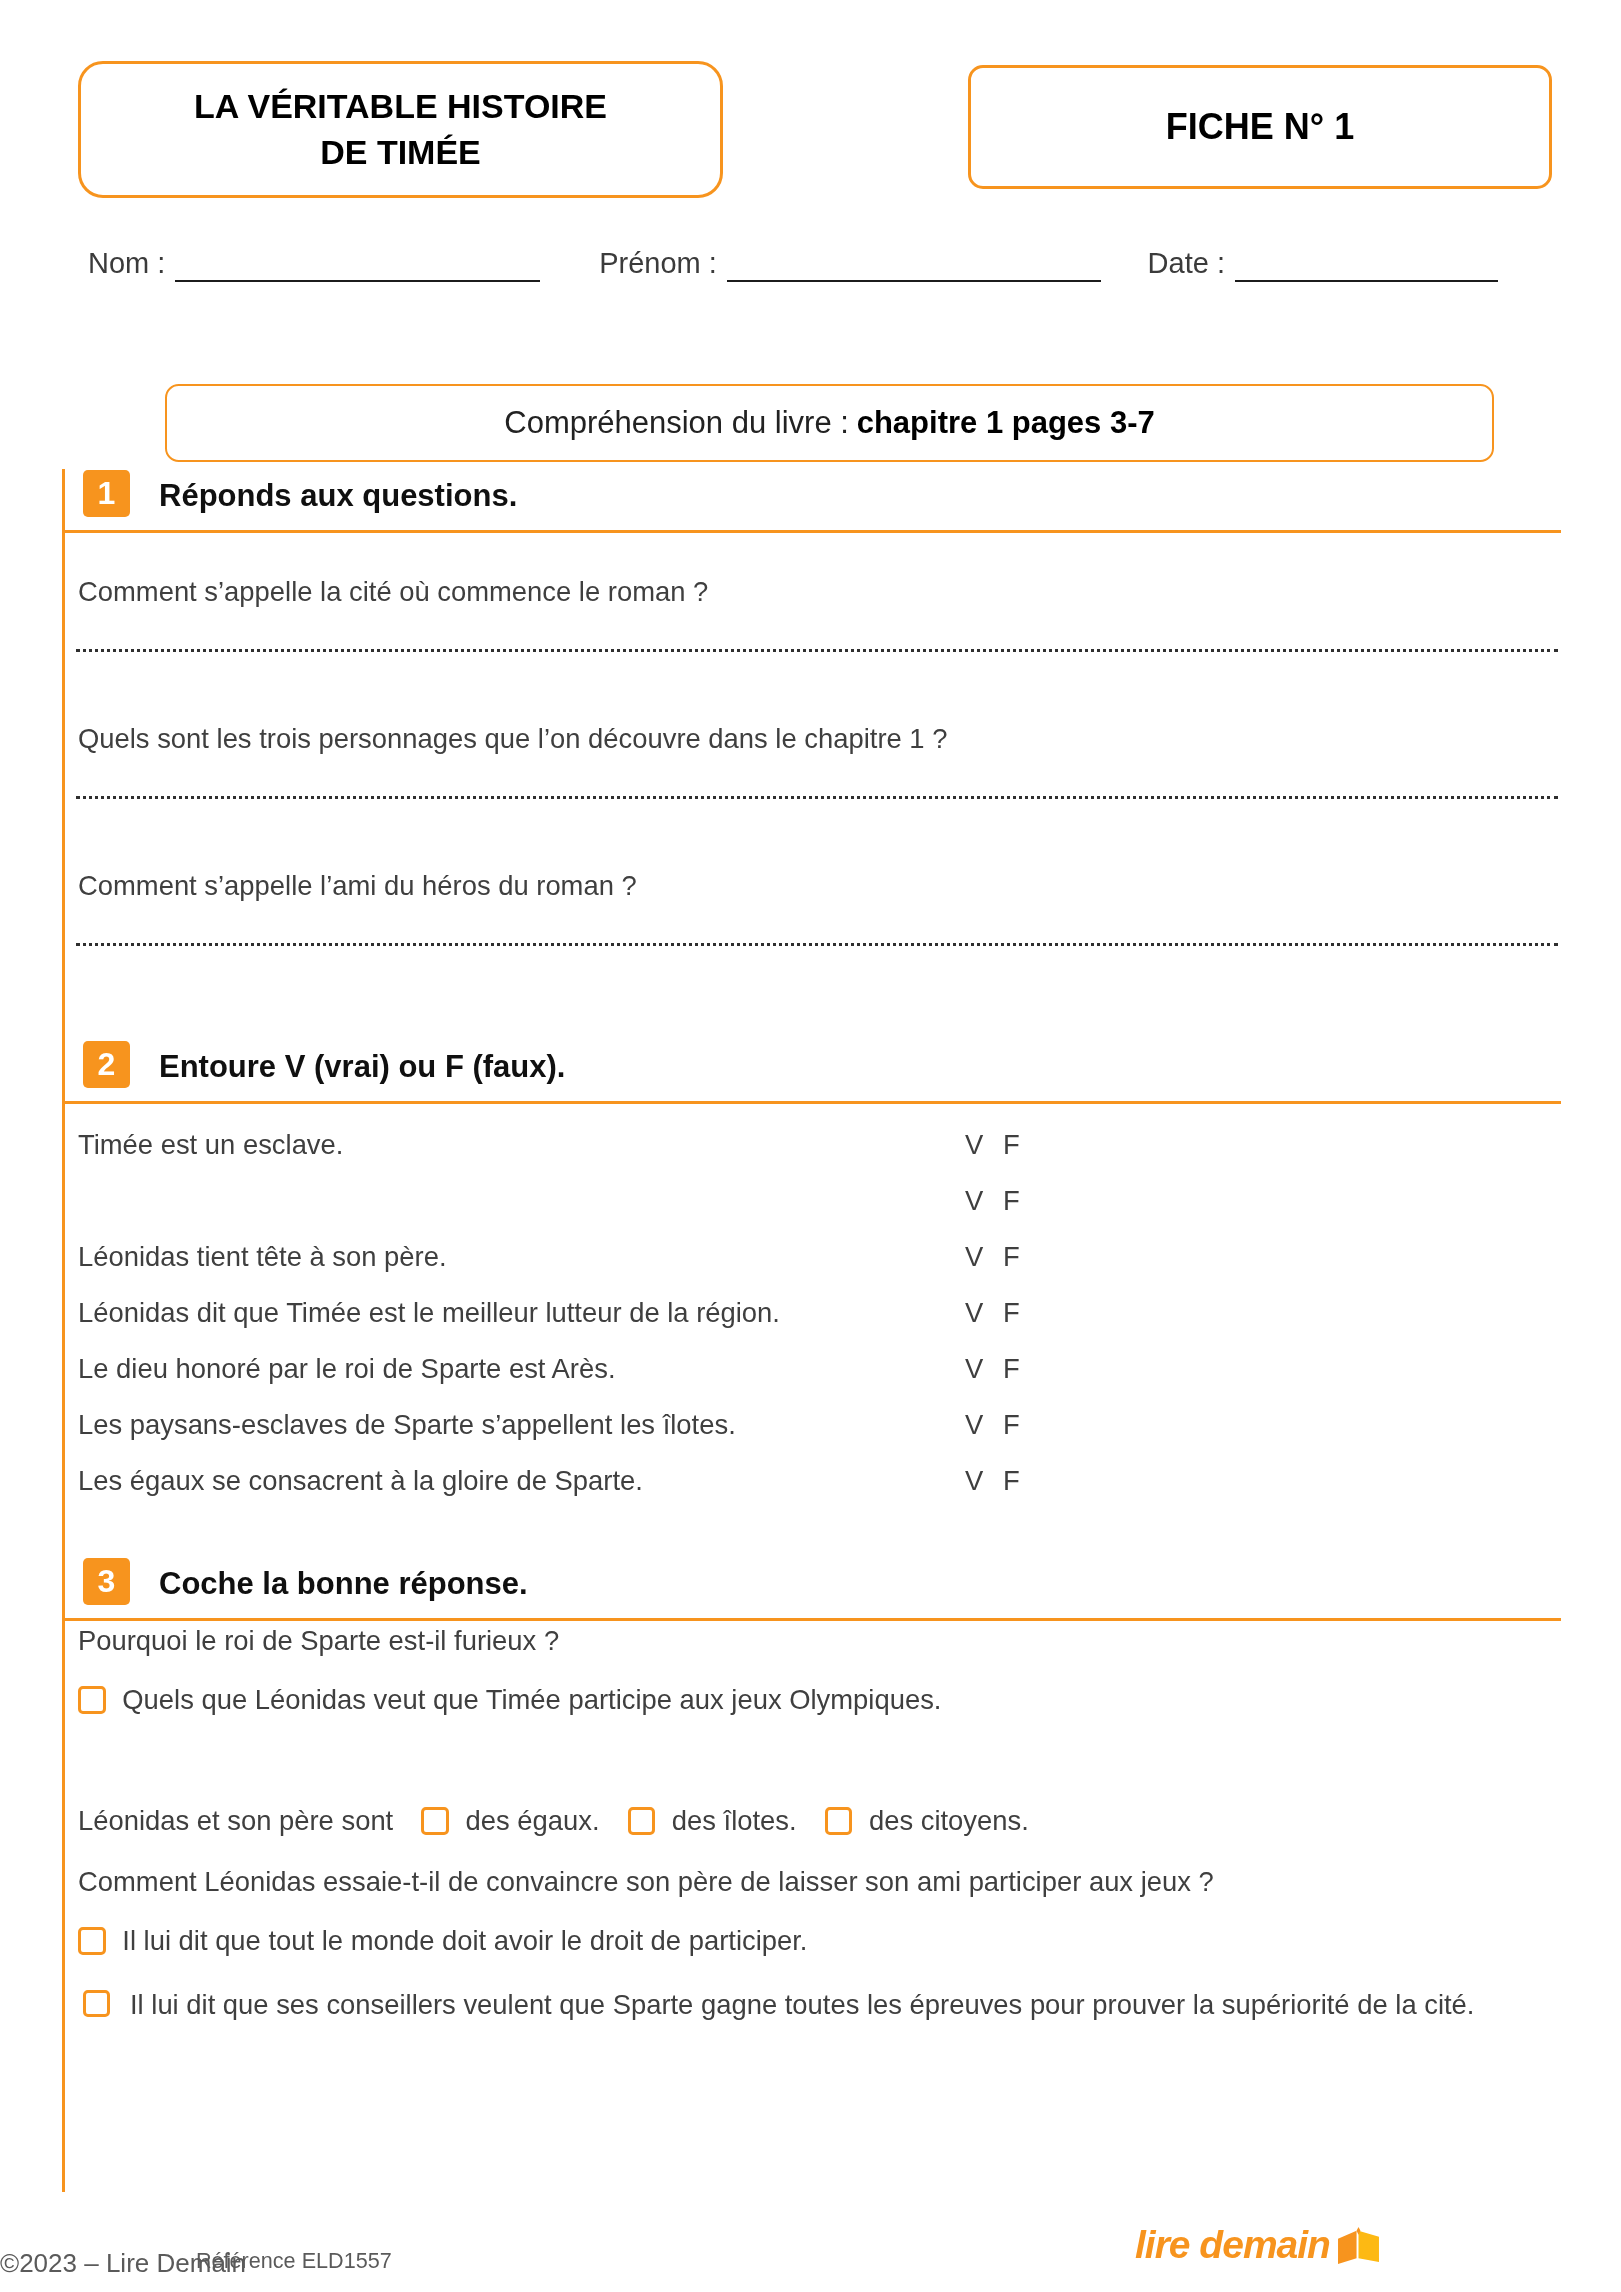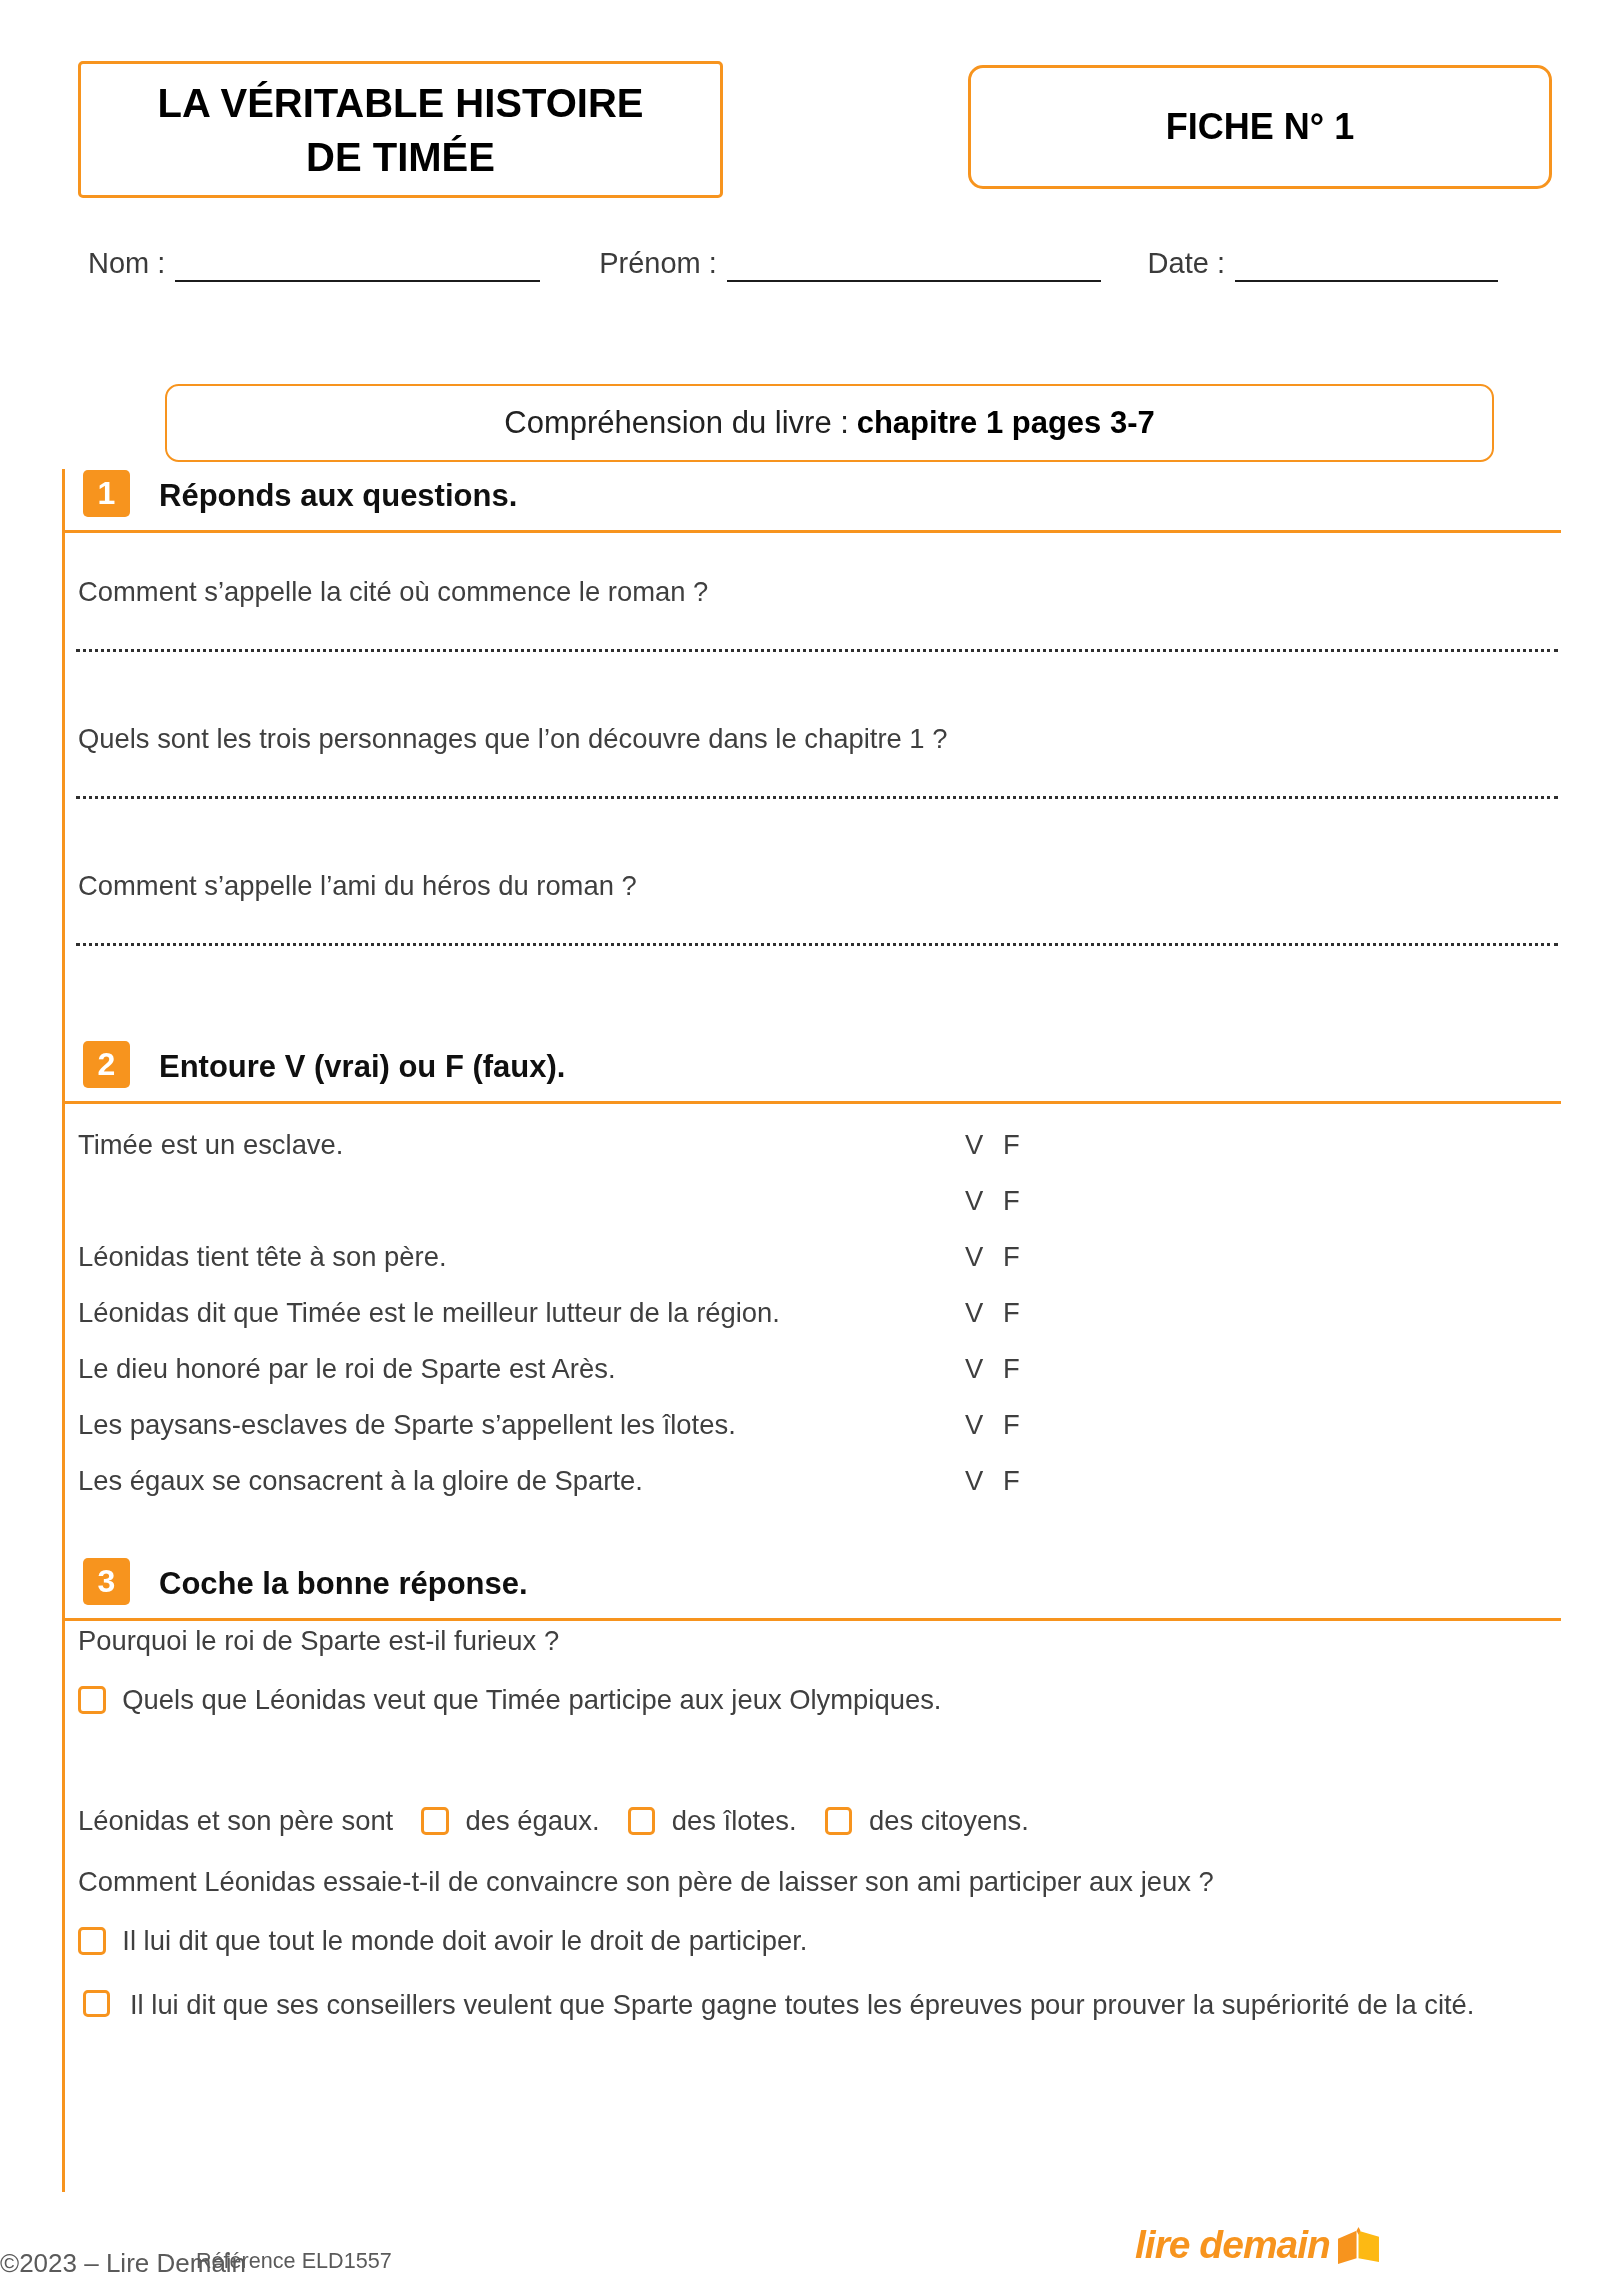--- a/index.html
+++ b/index.html
@@ -19,21 +19,21 @@
     overflow:hidden;
   }
   
   .rbox{
     position:absolute;
     border:3.9px solid var(--orange);
     display:flex;flex-direction:column;align-items:center;justify-content:center;
     text-align:center;color:#000;font-weight:700;
     background:#fff;
   }
-  .title-box{left:78px;top:61px;width:639px;height:131px;border-radius:5px;font-size:40px;line-height:1.35;}
+  .title-box{left:78px;top:61px;width:639px;height:131px;border-radius:25px;font-size:34px;line-height:1.35;}
   .fiche-box{left:968px;top:65px;width:578px;height:118px;border-radius:15px;font-size:36px;}
   
   .id-row{
     position:absolute;left:88px;top:247px;width:1470px;
     display:flex;align-items:flex-end;font-size:29px;color:#3b3b3b;
   }
   .id-row .lbl{white-space:nowrap;padding-bottom:2px;}
   .id-row .wline{border-bottom:2.9px solid #1c1c1c;height:33px;margin-left:9.8px;}
   .l-nom{width:365px;}
   .l-prenom{width:374px;}

